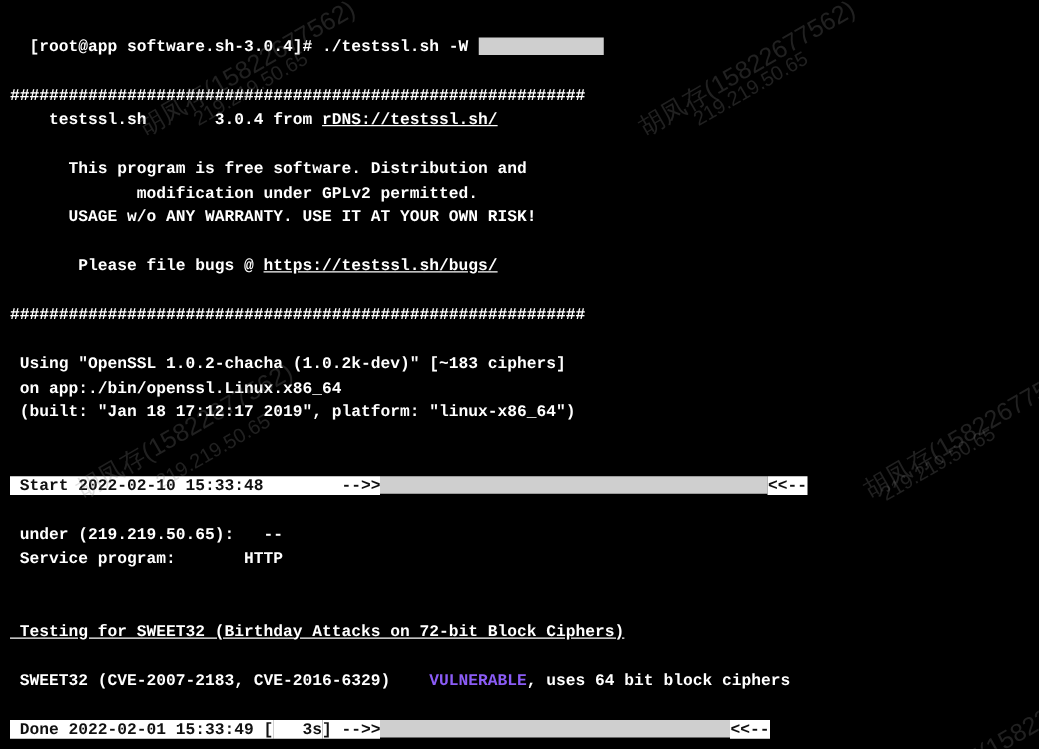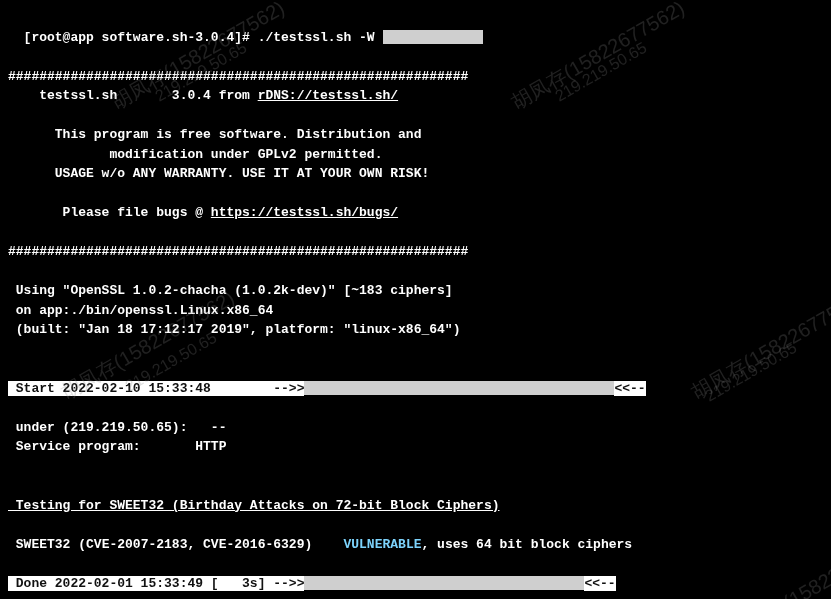--- a/index.html
+++ b/index.html
@@ -13,21 +13,21 @@
       width: 831px;
       height: 599px;
       overflow: hidden;
       position: relative;
       font-weight: bold;
     }
     .line { white-space: pre; }
     .bold { font-weight: bold; }
     .ul { text-decoration: underline; }
     .yellow { color: #ffff55; }
-    .red { color: #7dd3fc; }
+    .red { color: #8b5cf6; }
     .inv {
       background: #fff;
       color: #111;
     }
     .redacted {
       display: inline-block;
       background: #cfcfcf;
       height: 14px;
       vertical-align: middle;
     }

